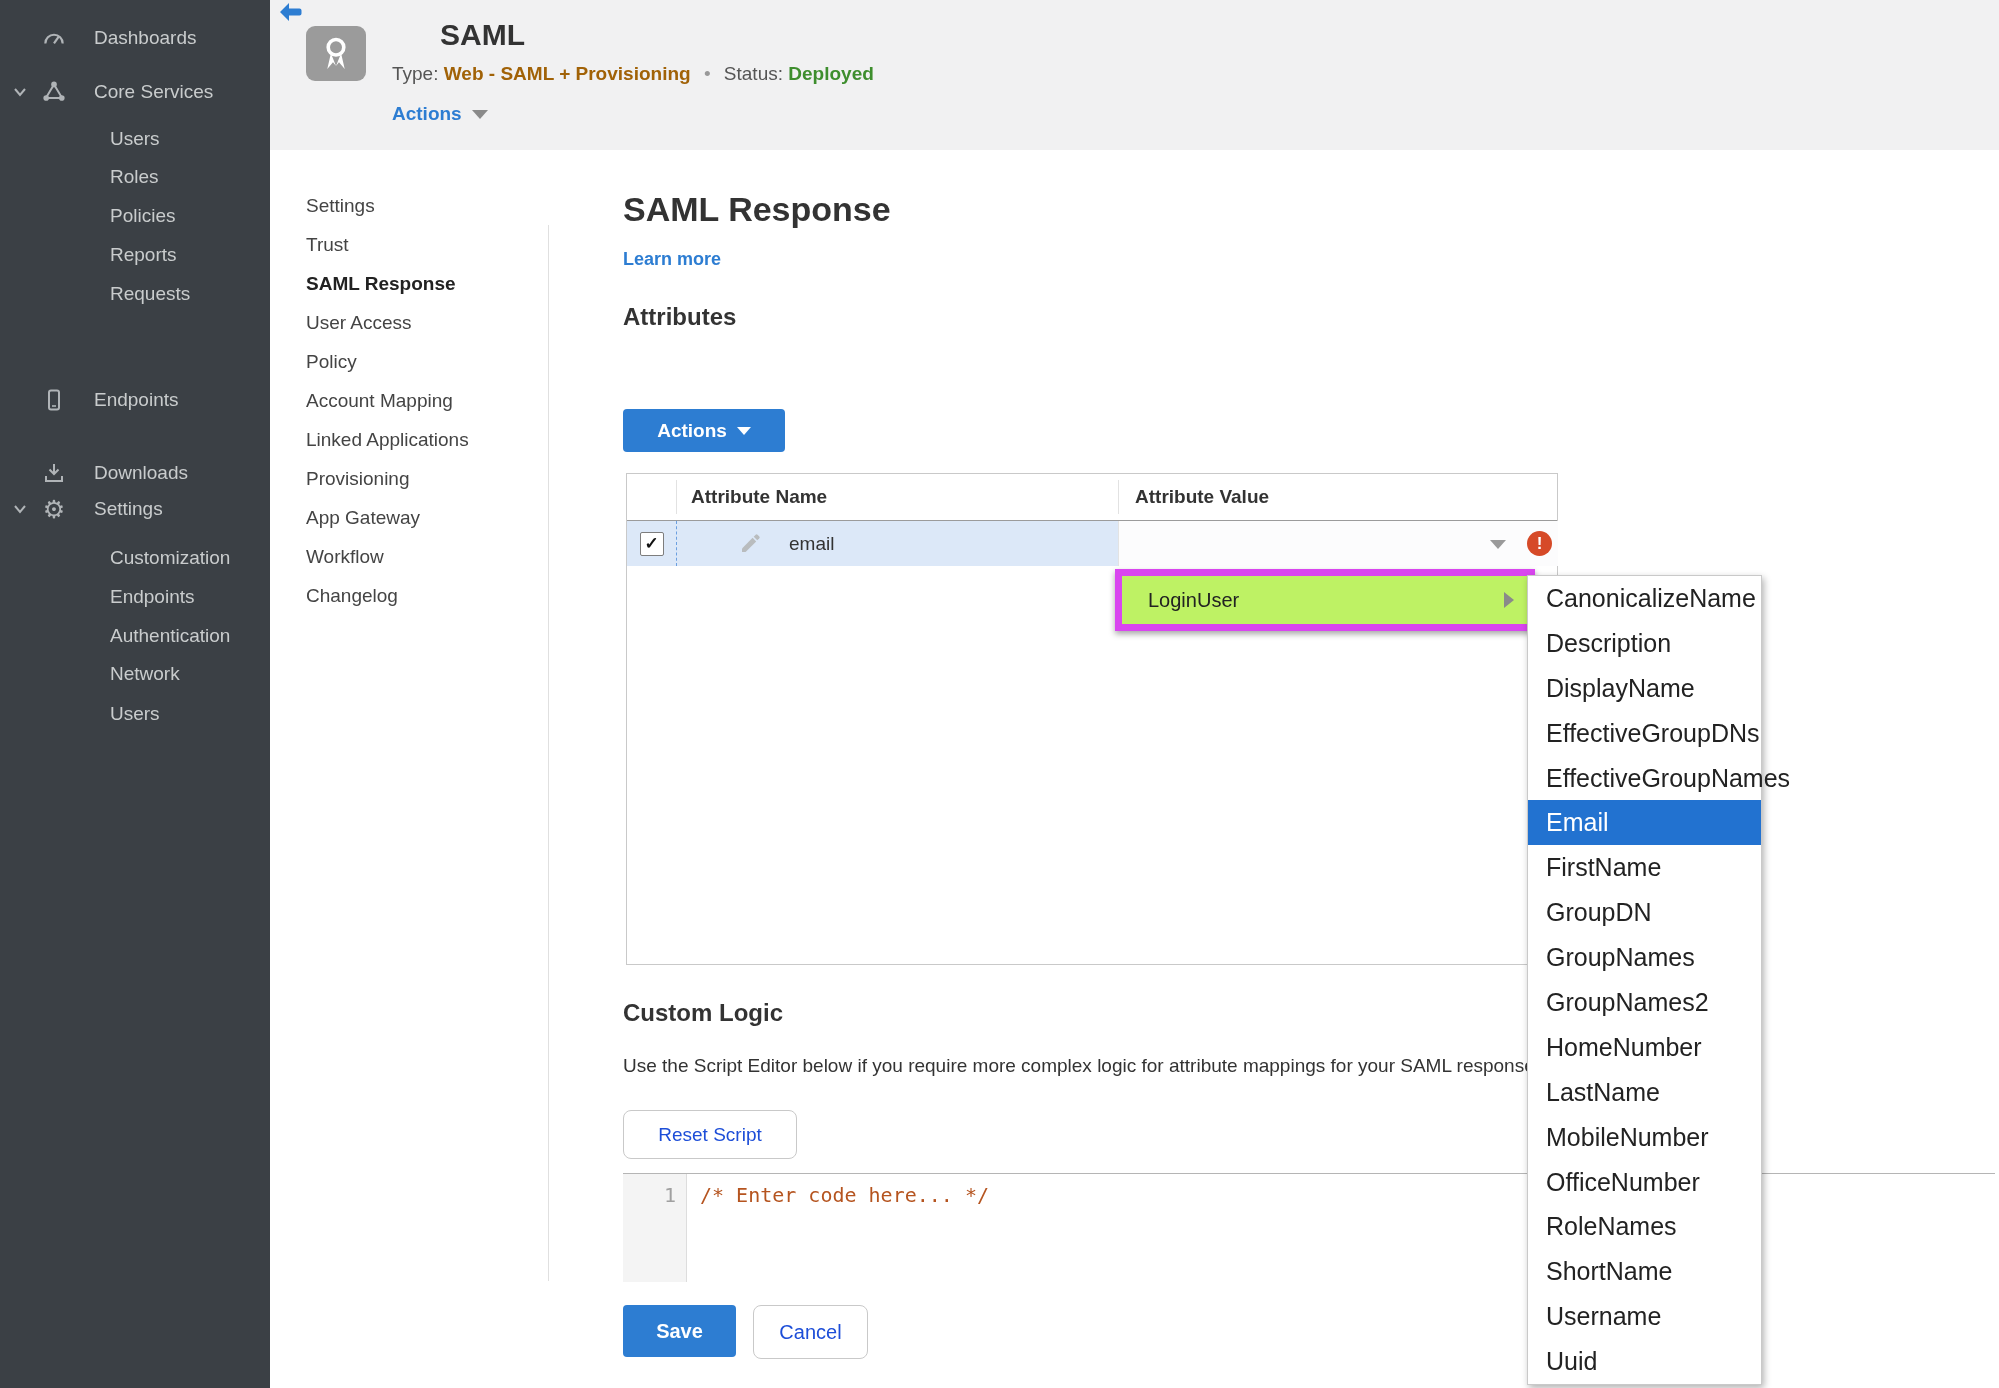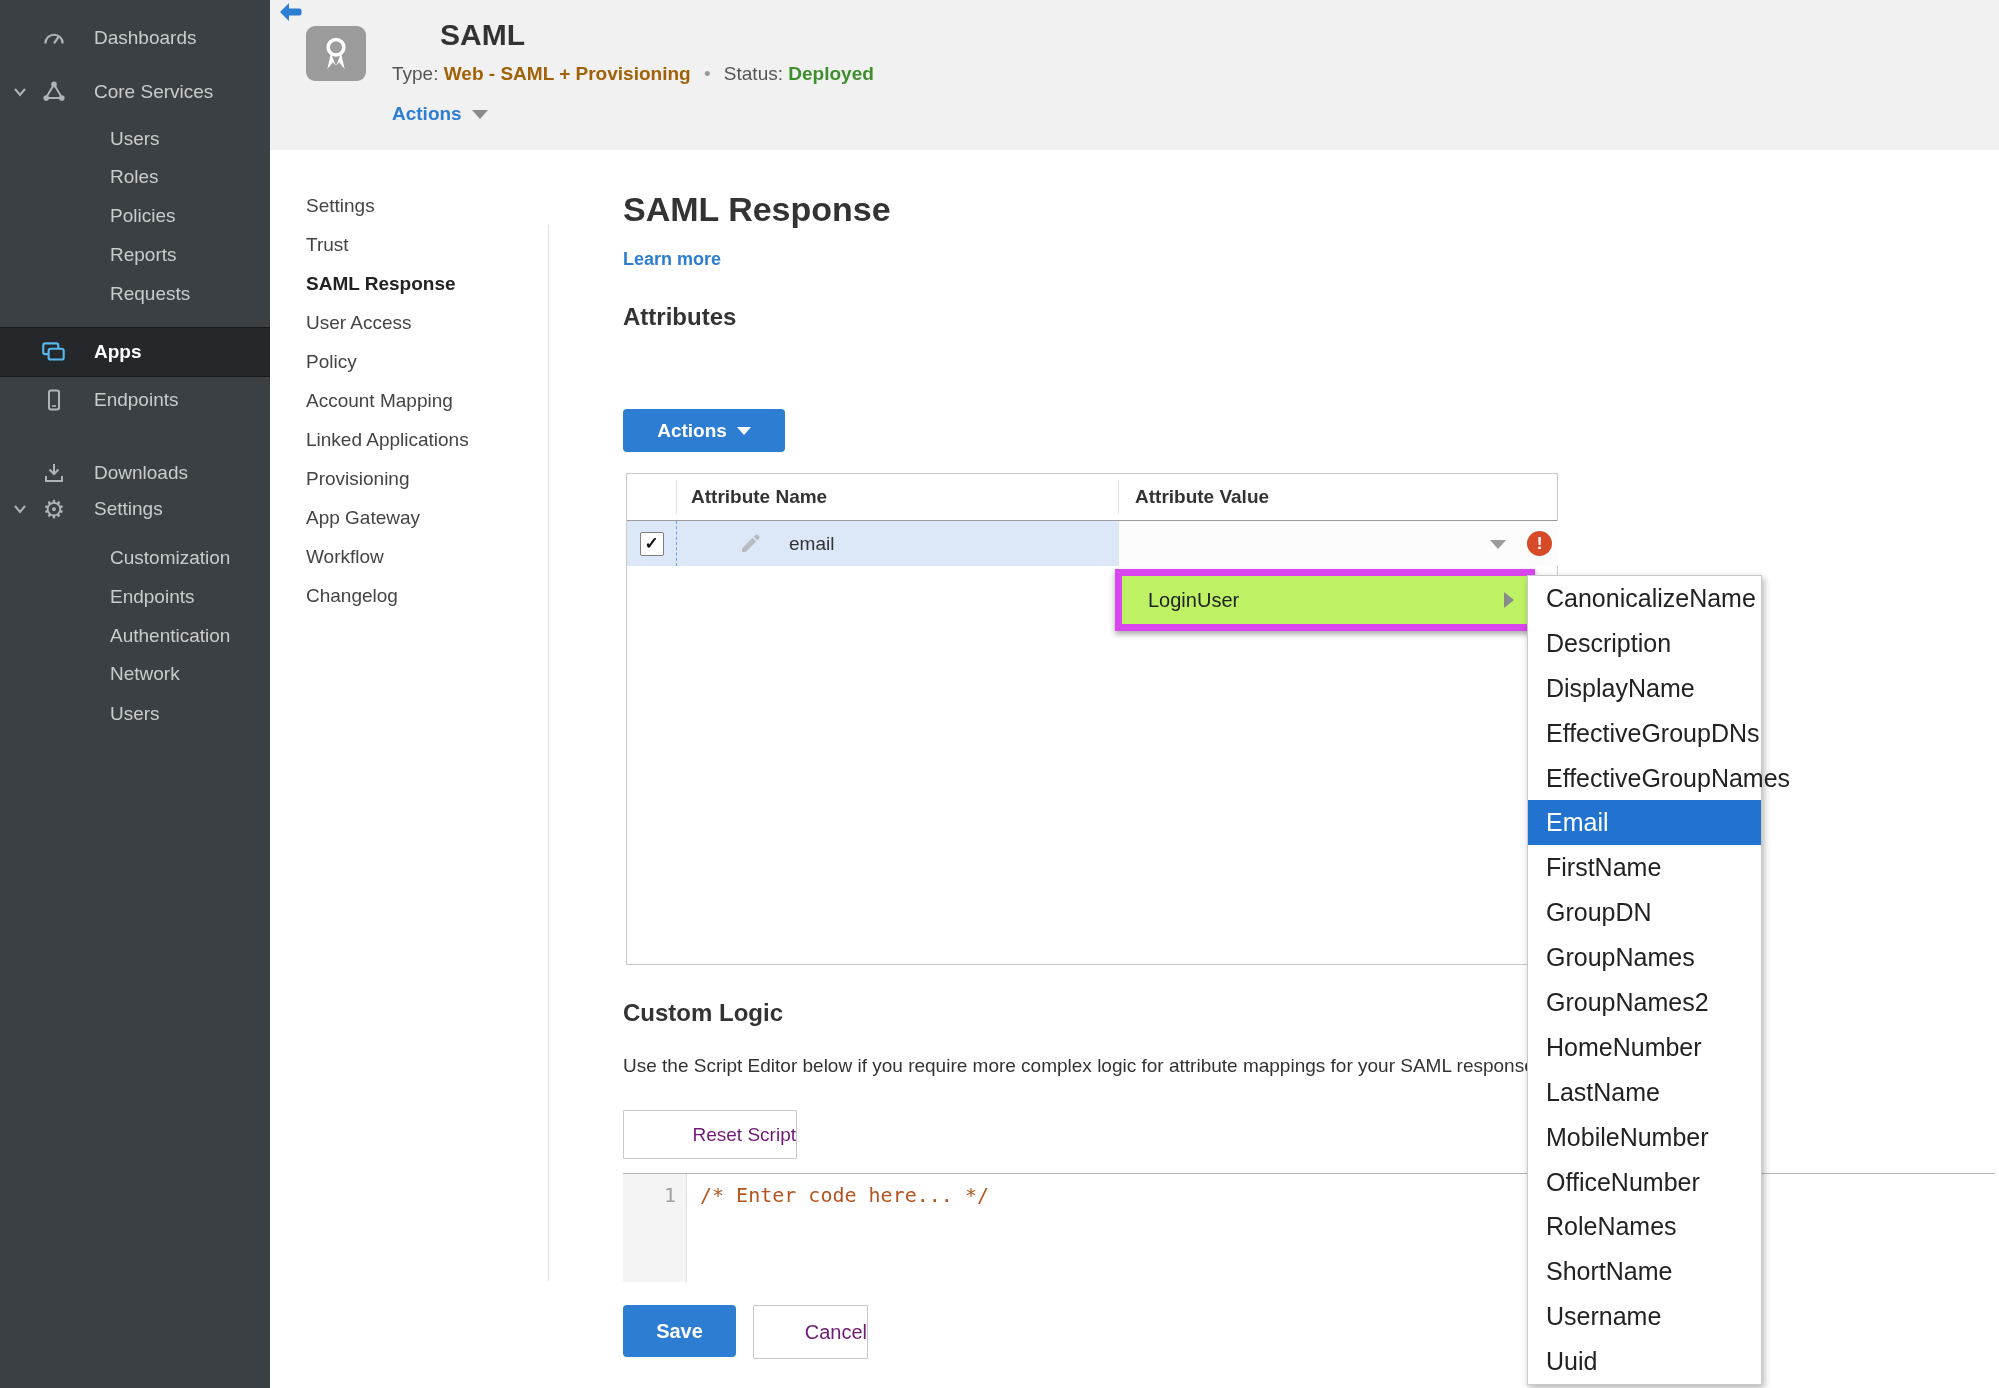--- a/index.html
+++ b/index.html
@@ -39,22 +39,22 @@
   .vdivider{position:absolute;left:548px;top:225px;width:1px;height:1056px;background:#e0e0e0;}
 
   
   .h1{position:absolute;left:623px;top:190px;font-size:34px;font-weight:bold;color:#333;}
   .learnmore{position:absolute;left:623px;top:249px;font-size:18px;font-weight:bold;color:#2d7dd2;cursor:pointer;}
   .h2{position:absolute;font-size:24px;font-weight:bold;color:#333;}
   .desc{position:absolute;font-size:19px;color:#333;white-space:nowrap;}
   .btn-blue{position:absolute;background:#2d7dd2;color:#fff;font-weight:bold;font-size:19px;border-radius:4px;
             display:flex;align-items:center;justify-content:center;cursor:pointer;}
   .btn-blue .caret{border-top-color:#fff;border-left-width:7px;border-right-width:7px;border-top-width:8px;}
-  .btn-plain{position:absolute;background:#fff;border:1px solid #c9c9c9;border-radius:1px;font-size:19px;color:#701a75;
-             display:flex;align-items:center;justify-content:flex-end;cursor:pointer;}
+  .btn-plain{position:absolute;background:#fff;border:1px solid #c9c9c9;border-radius:8px;font-size:19px;color:#1d4ed8;
+             display:flex;align-items:center;justify-content:center;cursor:pointer;}
 
   
   .attr-table{position:absolute;left:626px;top:473px;width:930px;height:490px;background:#fff;border:1px solid #c9c9c9;}
   .t-head{position:absolute;left:0;top:0;width:100%;height:46px;border-bottom:1px solid #9b9b9b;background:#fff;}
   .t-head .hc{position:absolute;top:0;height:46px;line-height:46px;font-size:19px;font-weight:bold;color:#333;}
   .hdiv{position:absolute;top:6px;width:1px;height:34px;background:#e2e2e2;}
   .t-row{position:absolute;left:0;top:47px;width:100%;height:45px;background:#dce8f8;}
   .cell-check{position:absolute;left:0;top:0;width:49px;height:45px;border-right:1px dashed #6b9fe0;
               display:flex;align-items:center;justify-content:center;}
   .checkbox{width:22px;height:22px;background:#fff;border:1px solid #7d7d7d;border-radius:2px;
@@ -133,29 +133,20 @@
     <div class="side-row" style="top:197px">
       <span class="lbl sub">Policies</span>
       </div>
     <div class="side-row" style="top:236px">
       <span class="lbl sub">Reports</span>
       </div>
     <div class="side-row" style="top:275px">
       <span class="lbl sub">Requests</span>
       </div>
 
-    <div class="side-row apps" style="top:327px">
-      <span class="ico">
-        <svg width="28" height="26" viewBox="0 0 26 24">
-          <rect x="3" y="4" width="14" height="10" rx="2" fill="none" stroke="#58b7ea" stroke-width="2"></rect>
-          <rect x="8" y="9" width="14" height="10" rx="2" fill="#24282b" stroke="#58b7ea" stroke-width="2"></rect>
-          </svg>
-        </span>
-      <span class="lbl">Apps</span>
-    </div>
 
     <div class="side-row" style="top:381px">
       <span class="ico">
         <svg width="24" height="26" viewBox="0 0 24 24" fill="none" stroke="#b0b4b7" stroke-width="2">
           <rect x="7" y="2.5" width="10" height="19" rx="2"></rect>
             <line x1="10" y1="18" x2="14" y2="18" stroke-width="1.6"></line>
           </svg>
         </span>
       <span class="lbl">Endpoints</span>
     </div>

